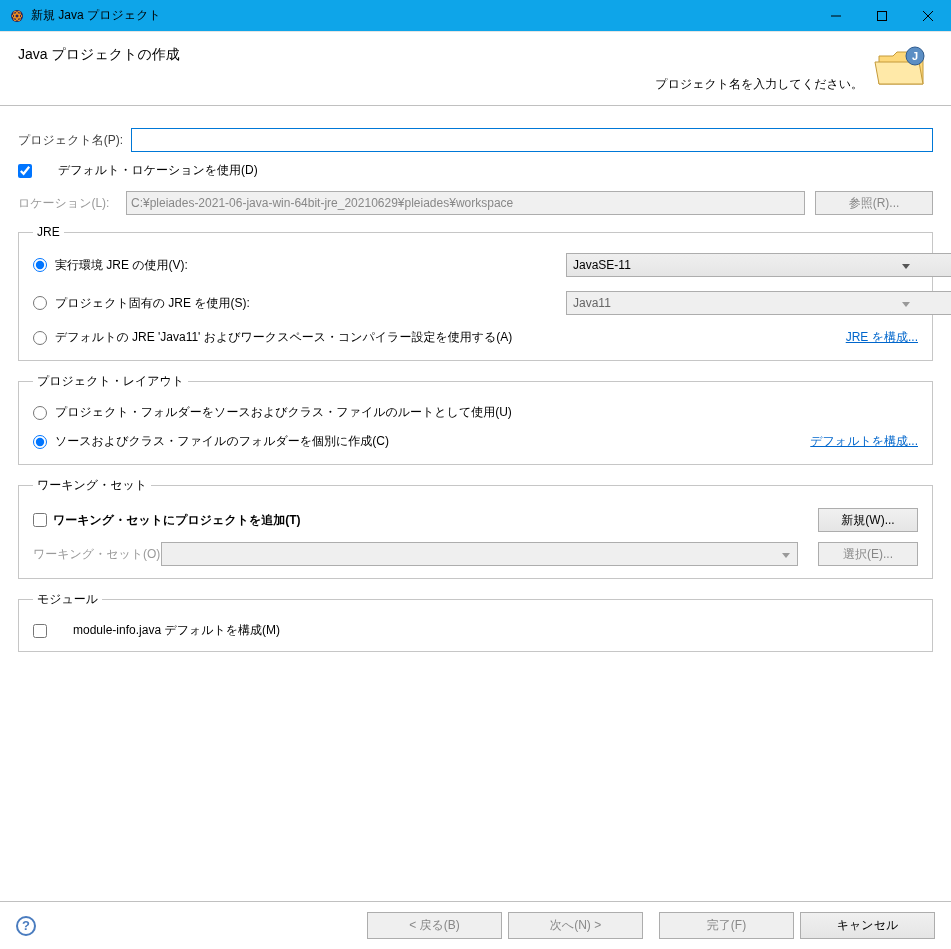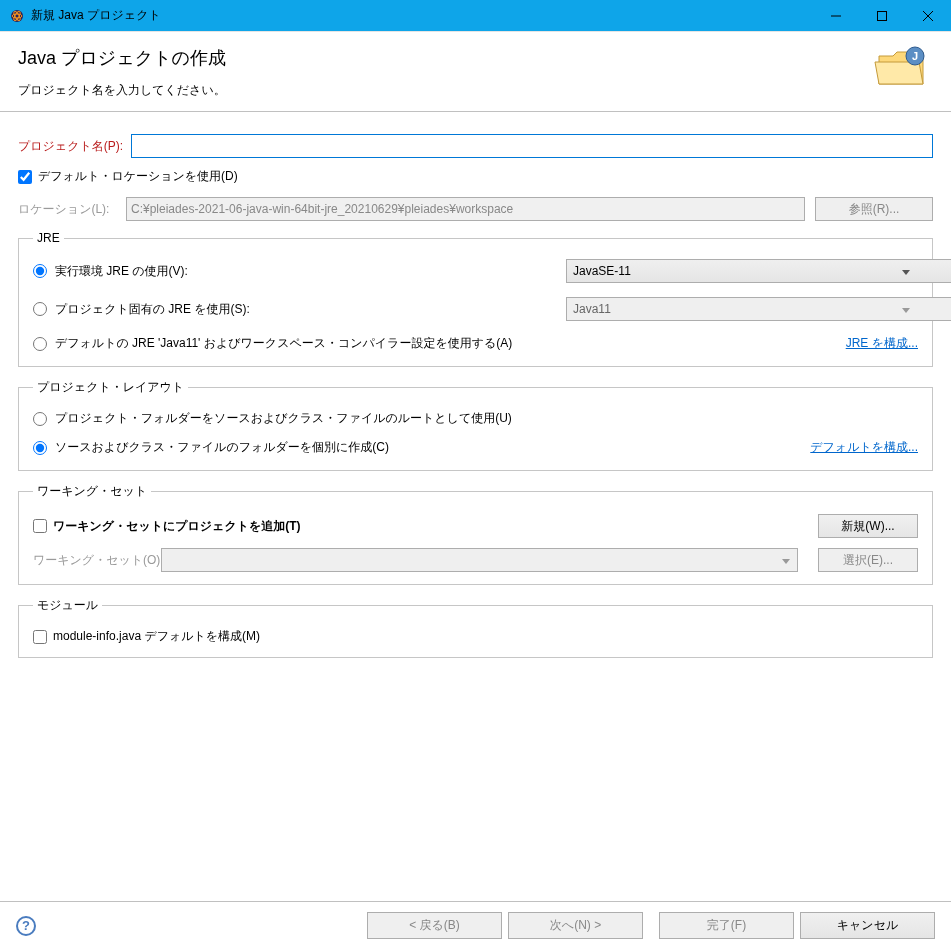--- a/index.html
+++ b/index.html
@@ -31,37 +31,37 @@
   color: #000;
 }
 .titlebar-btn svg { width: 10px; height: 10px; }
 .header {
   padding: 14px 18px 12px 18px;
   background: #ffffff;
   display: flex;
   align-items: flex-start;
 }
 .header-text { flex: 1; }
-.header-title { font-size: 18px; color: #000; margin-bottom: 12px; }
-.header-sub { font-size: 12px; color: #000; }
+.header-title { font-size: 14px; color: #000; margin-bottom: 12px; }
+.header-sub { font-size: 12px; color: #000; text-align: right; }
 .header-icon {
   width: 60px; height: 50px;
   margin-left: 10px;
   margin-top: -4px;
 }
 .divider { height: 1px; background: #c0c0c0; }
 .content {
   padding: 22px 18px 10px 18px;
 }
 .row {
   display: flex;
   align-items: center;
   margin-bottom: 10px;
 }
-.lbl { font-size: 12px; color: #b91c1c; margin-right: 8px; white-space: nowrap; }
+.lbl { font-size: 12px; color: #404040; margin-right: 8px; white-space: nowrap; }
 .lbl.disabled { color: #9a9a9a; }
 .input {
   flex: 1;
   height: 24px;
   border: 1px solid #7a7a7a;
   background: #ffffff;
   font-size: 12px;
   padding: 0 4px;
   outline: none;
 }
@@ -74,21 +74,21 @@
 .btn {
   height: 24px;
   min-width: 100px;
   background: linear-gradient(#f0f0f0,#e5e5e5);
   border: 1px solid #adadad;
   font-size: 12px;
   cursor: pointer;
   font-family: inherit;
 }
 .btn:disabled { color: #888; background: #efefef; cursor: default; }
-.check-row { display: flex; align-items: center; margin-bottom: 12px; }
+.check-row { display: flex; align-items: center; margin-bottom: 12px; gap: 20px; }
 .check {
   width: 14px; height: 14px;
   margin-right: 6px;
 }
 fieldset {
   border: 1px solid #c6c6c6;
   margin-top: 8px;
   margin-bottom: 12px;
   padding: 14px 14px 10px 14px;
 }

